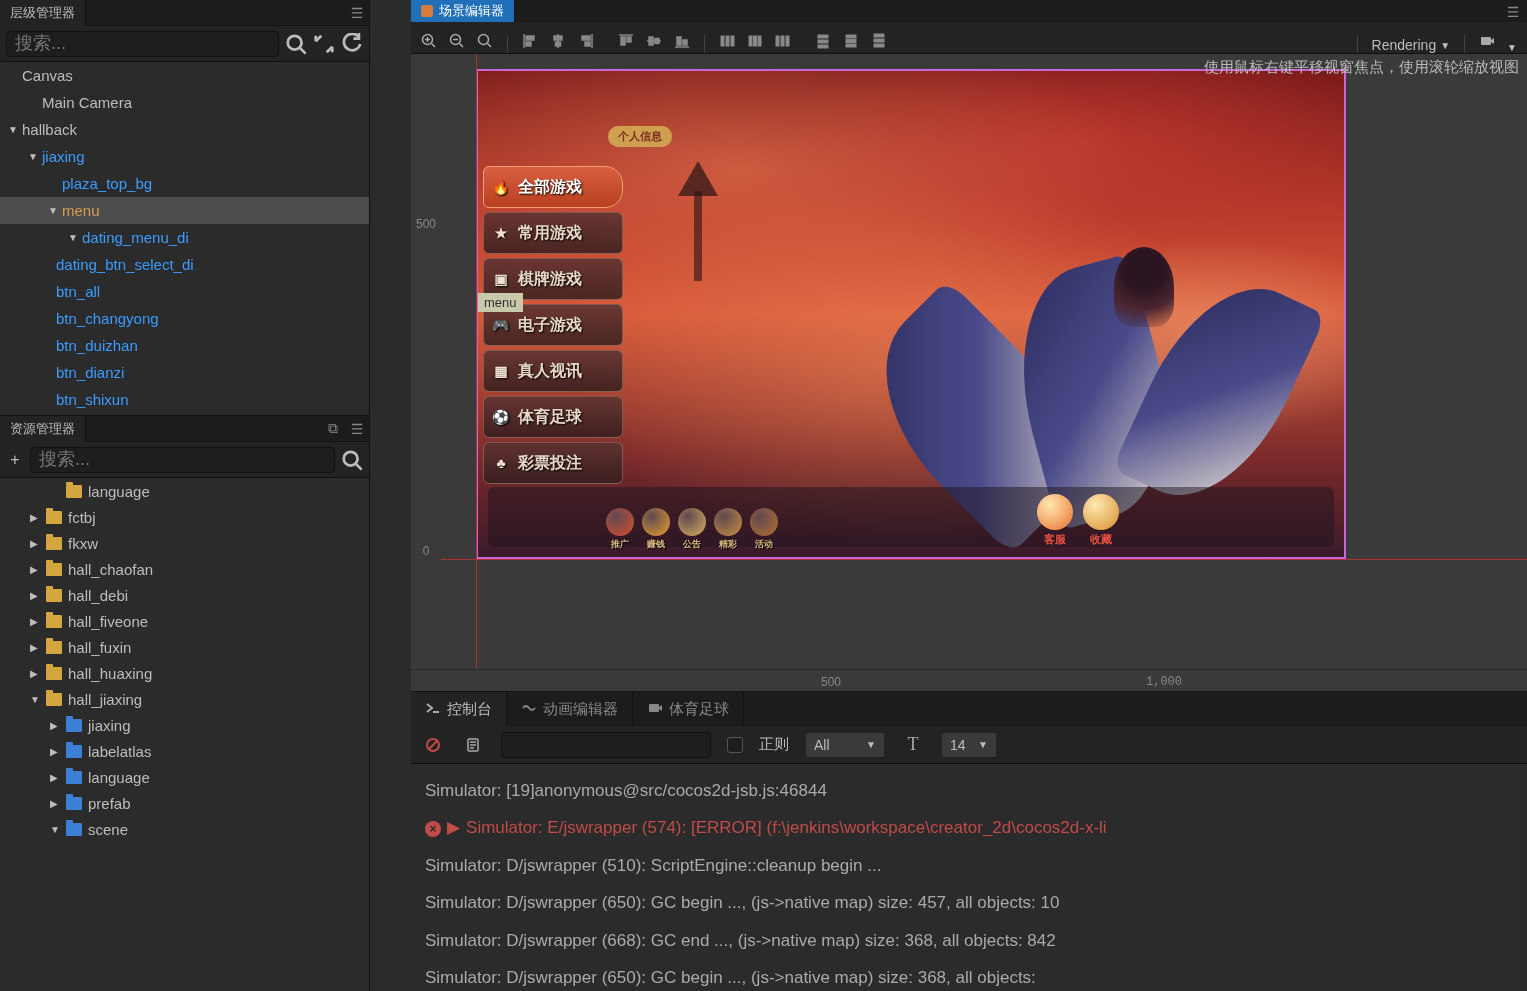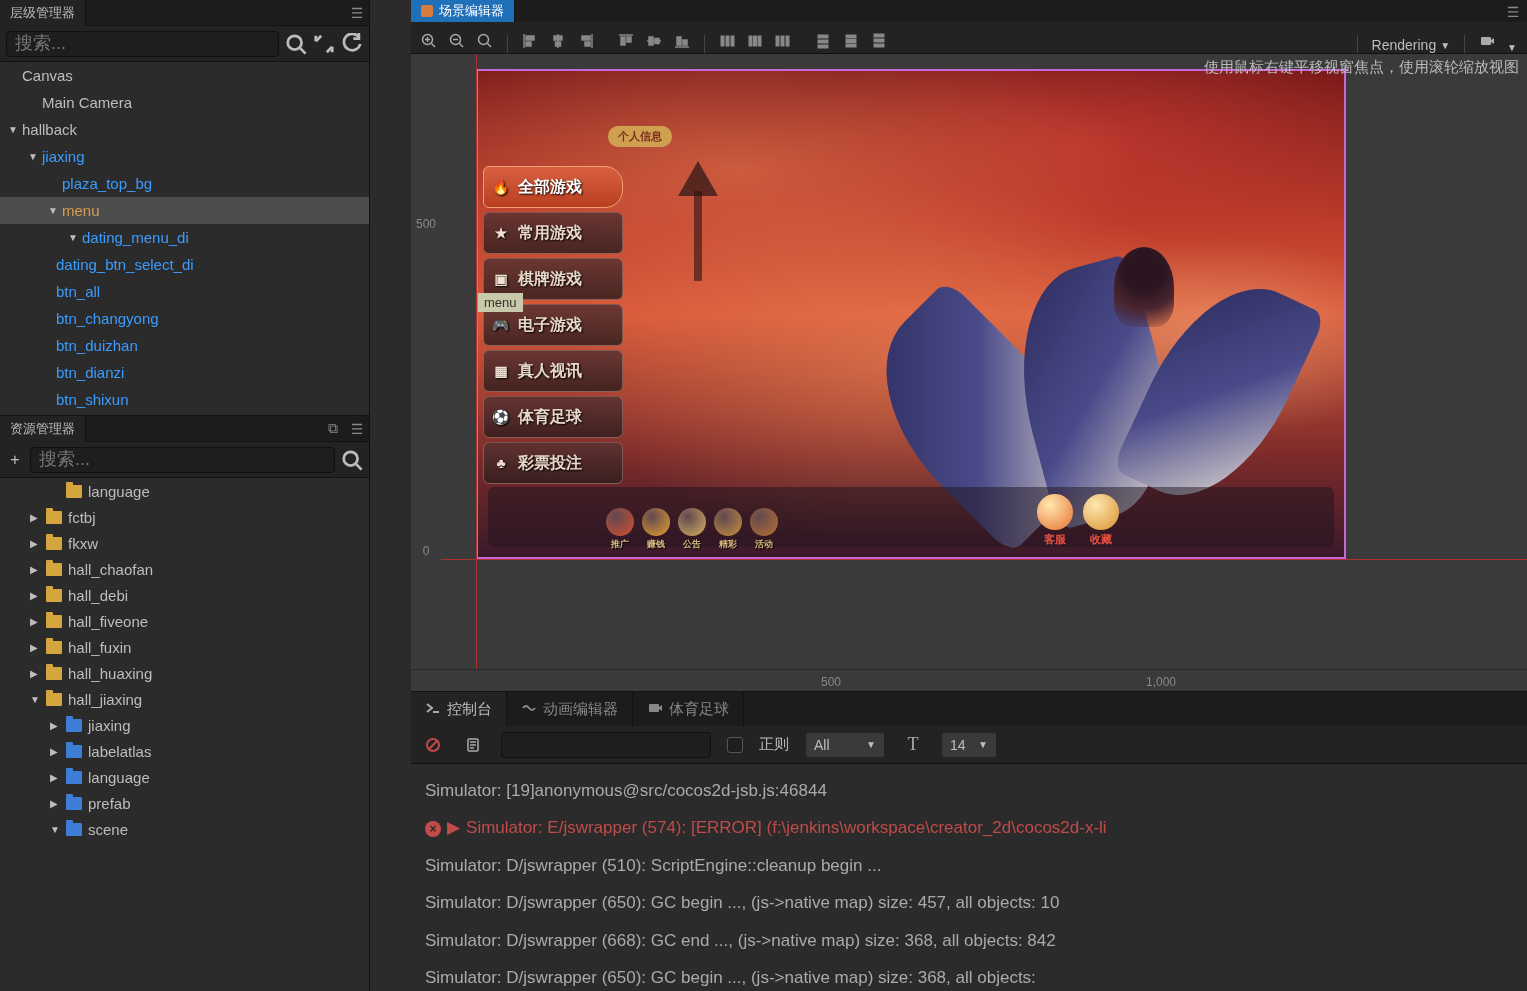--- a/index.html
+++ b/index.html
@@ -458,21 +458,21 @@
     <div class="scene-view">
       <div class="hint-text">使用鼠标右键平移视窗焦点，使用滚轮缩放视图</div>
       <div class="red-line-h" style="top:505px"></div>
       <div class="red-line-v" style="left:65px"></div>
       <div class="ruler-v" id="ruler-v">
           <div class="ruler-tick-v" style="top: 163px;">500</div>
           <div class="ruler-tick-v" style="top: 490px;">0</div>
         </div>
       <div class="ruler-h" id="ruler-h">
           <div class="ruler-tick-h" style="left: 410px;">500</div>
-          <div class="ruler-tick-h" style="left: 735px;">1,000</div>
+          <div class="ruler-tick-h" style="left: 735px; font-family: Liberation Mono, monospace;">1,000</div>
         </div>
 
       <div class="game-canvas">
         <div class="clouds"></div>
         <div class="pagoda"></div>
         <div class="petals">
           <div class="petal p3"></div>
           <div class="petal p1"></div>
           <div class="petal p2"></div>
           <div class="char"></div>

